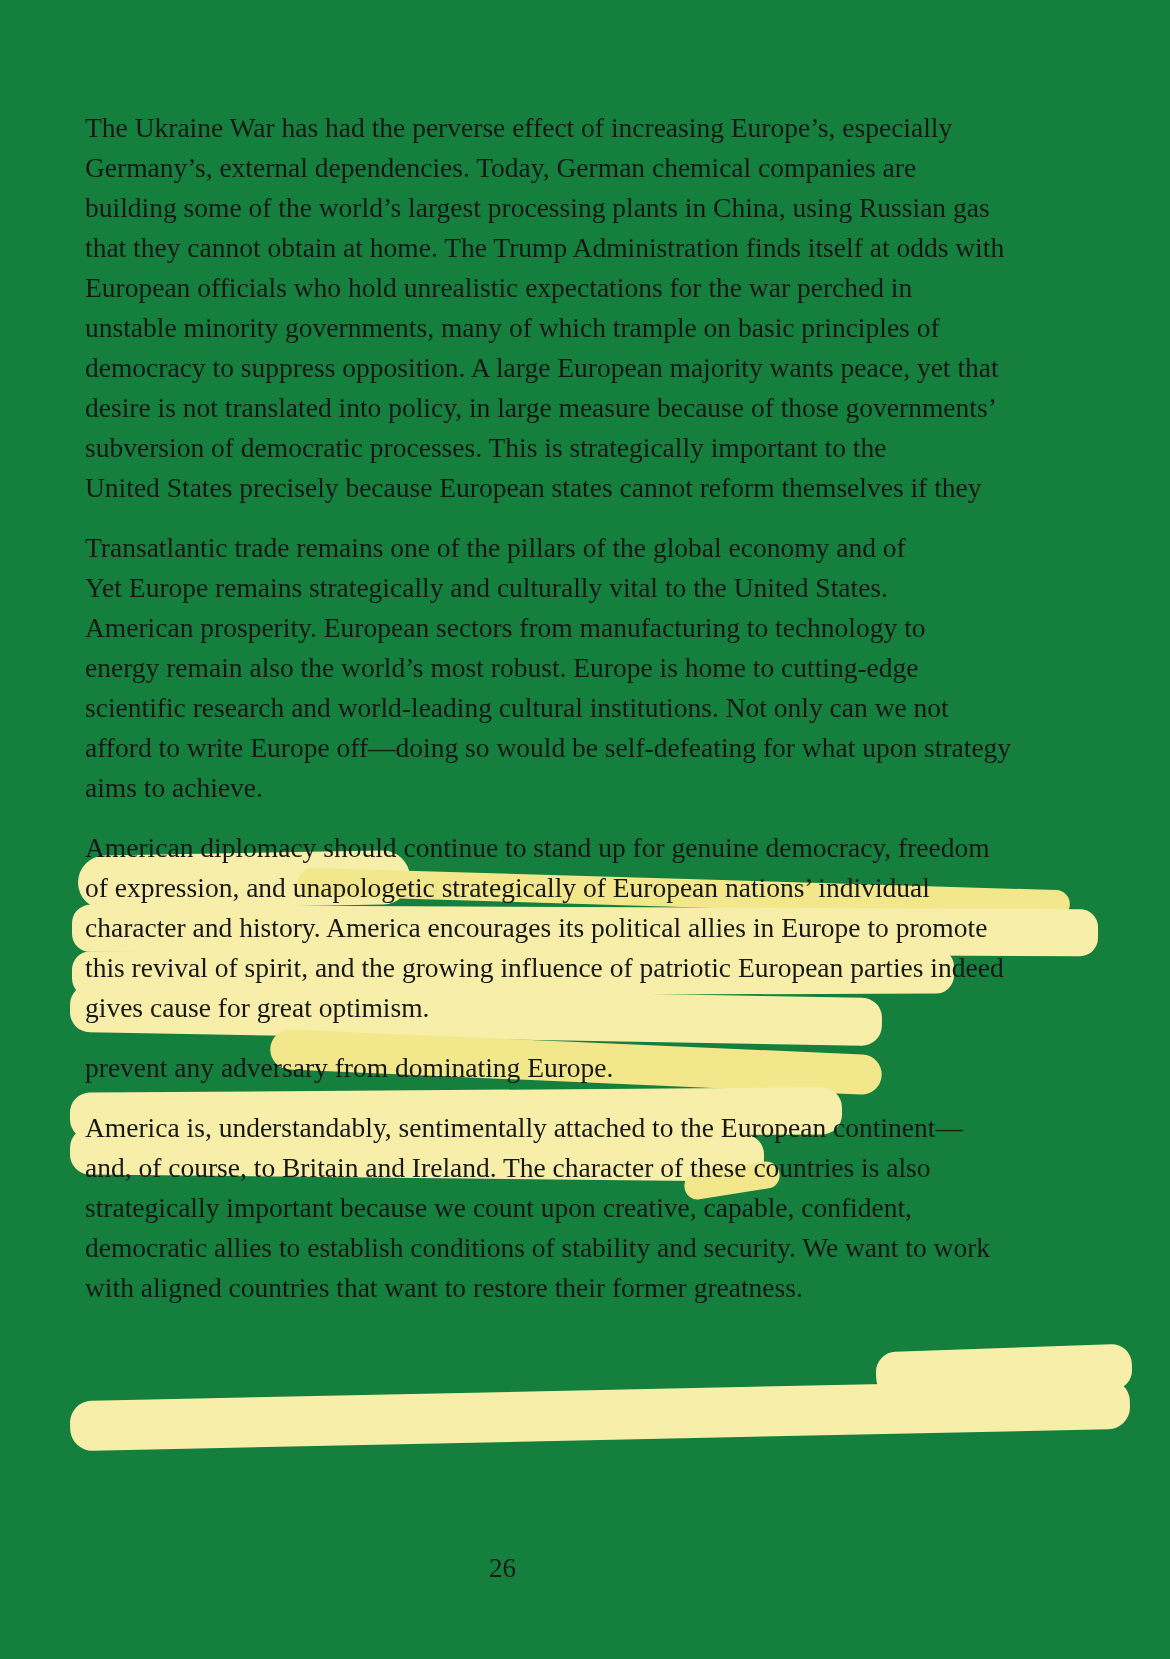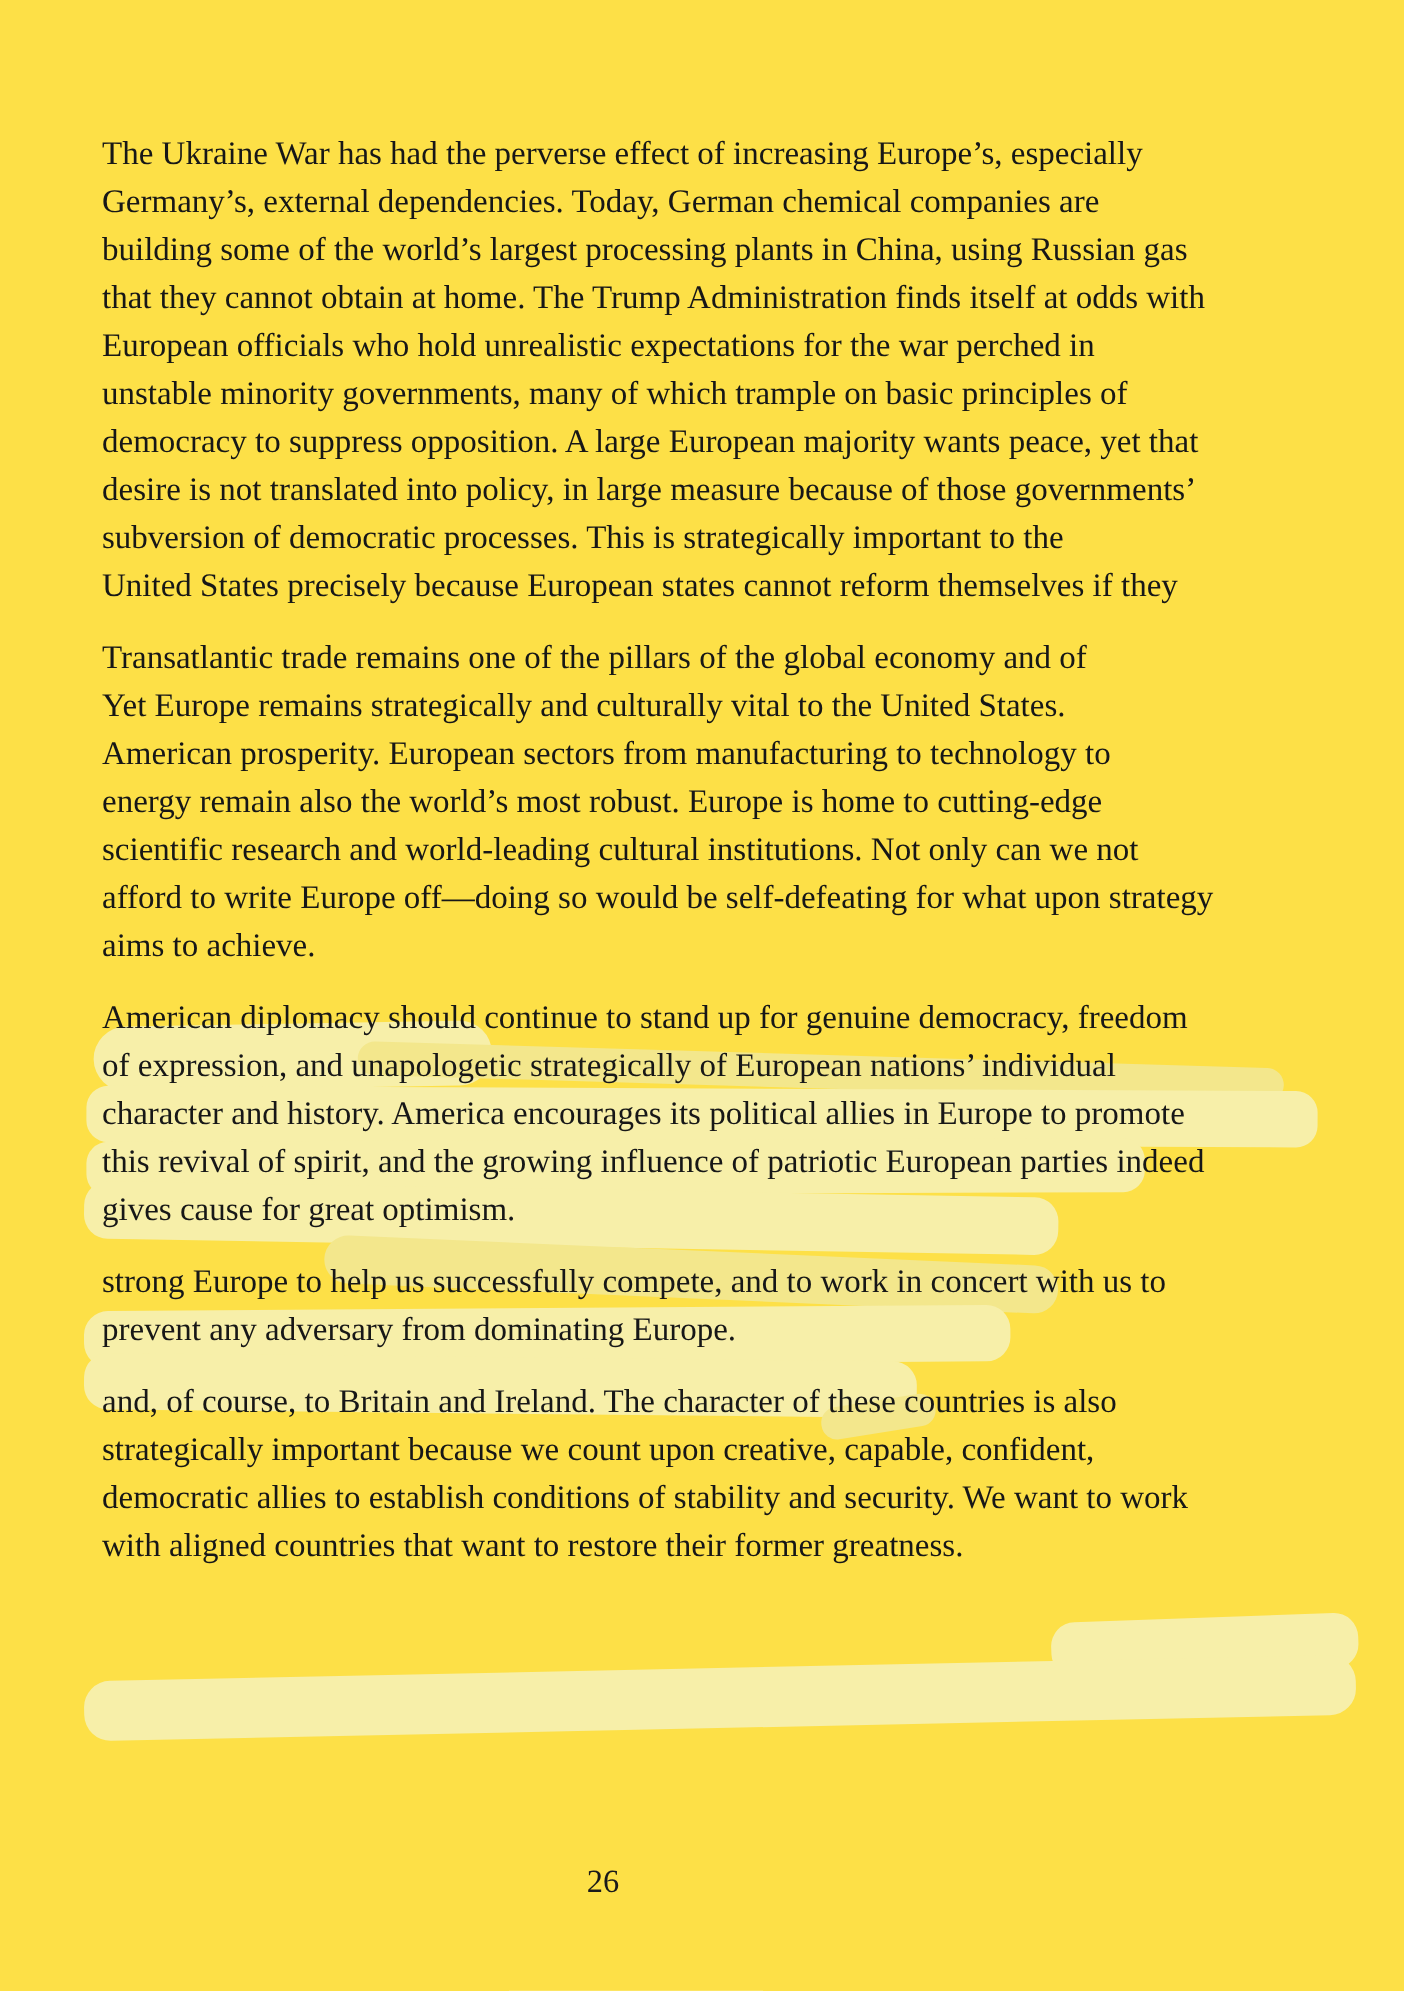--- a/index.html
+++ b/index.html
@@ -5,21 +5,21 @@
   html, body { margin: 0; padding: 0; }
   body {
     width: 1170px; height: 1659px;
     background: #ffffff;
     position: relative;
     overflow: hidden;
     font-family: "Liberation Serif", "DejaVu Serif", serif;
   }
   .page {
     position: absolute; inset: 0;
-    background: #fde047;
+    background: #15803d;
   }
   
   .hl-layer { position: absolute; inset: 0; z-index: 1; }
   .hl {
     position: absolute;
     background: var(--hl, #f7efa9);
   }
   .hl.dense { background: var(--hl-dense, #f3e78c); }
   
   .text-layer {
@@ -90,24 +90,24 @@
       <div class="line">aims to achieve.</div>
     </div>
     <div class="para">
       <div class="line">American diplomacy should continue to stand up for genuine democracy, freedom</div>
       <div class="line">of expression, and unapologetic strategically of European nations’ individual</div>
       <div class="line">character and history. America encourages its political allies in Europe to promote</div>
       <div class="line">this revival of spirit, and the growing influence of patriotic European parties indeed</div>
       <div class="line">gives cause for great optimism.</div>
     </div>
     <div class="para">
-      <div class="line">strong Europe to help us successfully compete, and to work in concert with us to</div>
       <div class="line">prevent any adversary from dominating Europe.</div>
     </div>
     <div class="para">
+      <div class="line">America is, understandably, sentimentally attached to the European continent—</div>
       <div class="line">and, of course, to Britain and Ireland. The character of these countries is also</div>
       <div class="line">strategically important because we count upon creative, capable, confident,</div>
       <div class="line">democratic allies to establish conditions of stability and security. We want to work</div>
       <div class="line">with aligned countries that want to restore their former greatness.</div>
     </div>
   </div>
 
   <div class="pageno">26</div>
 
 </div>

